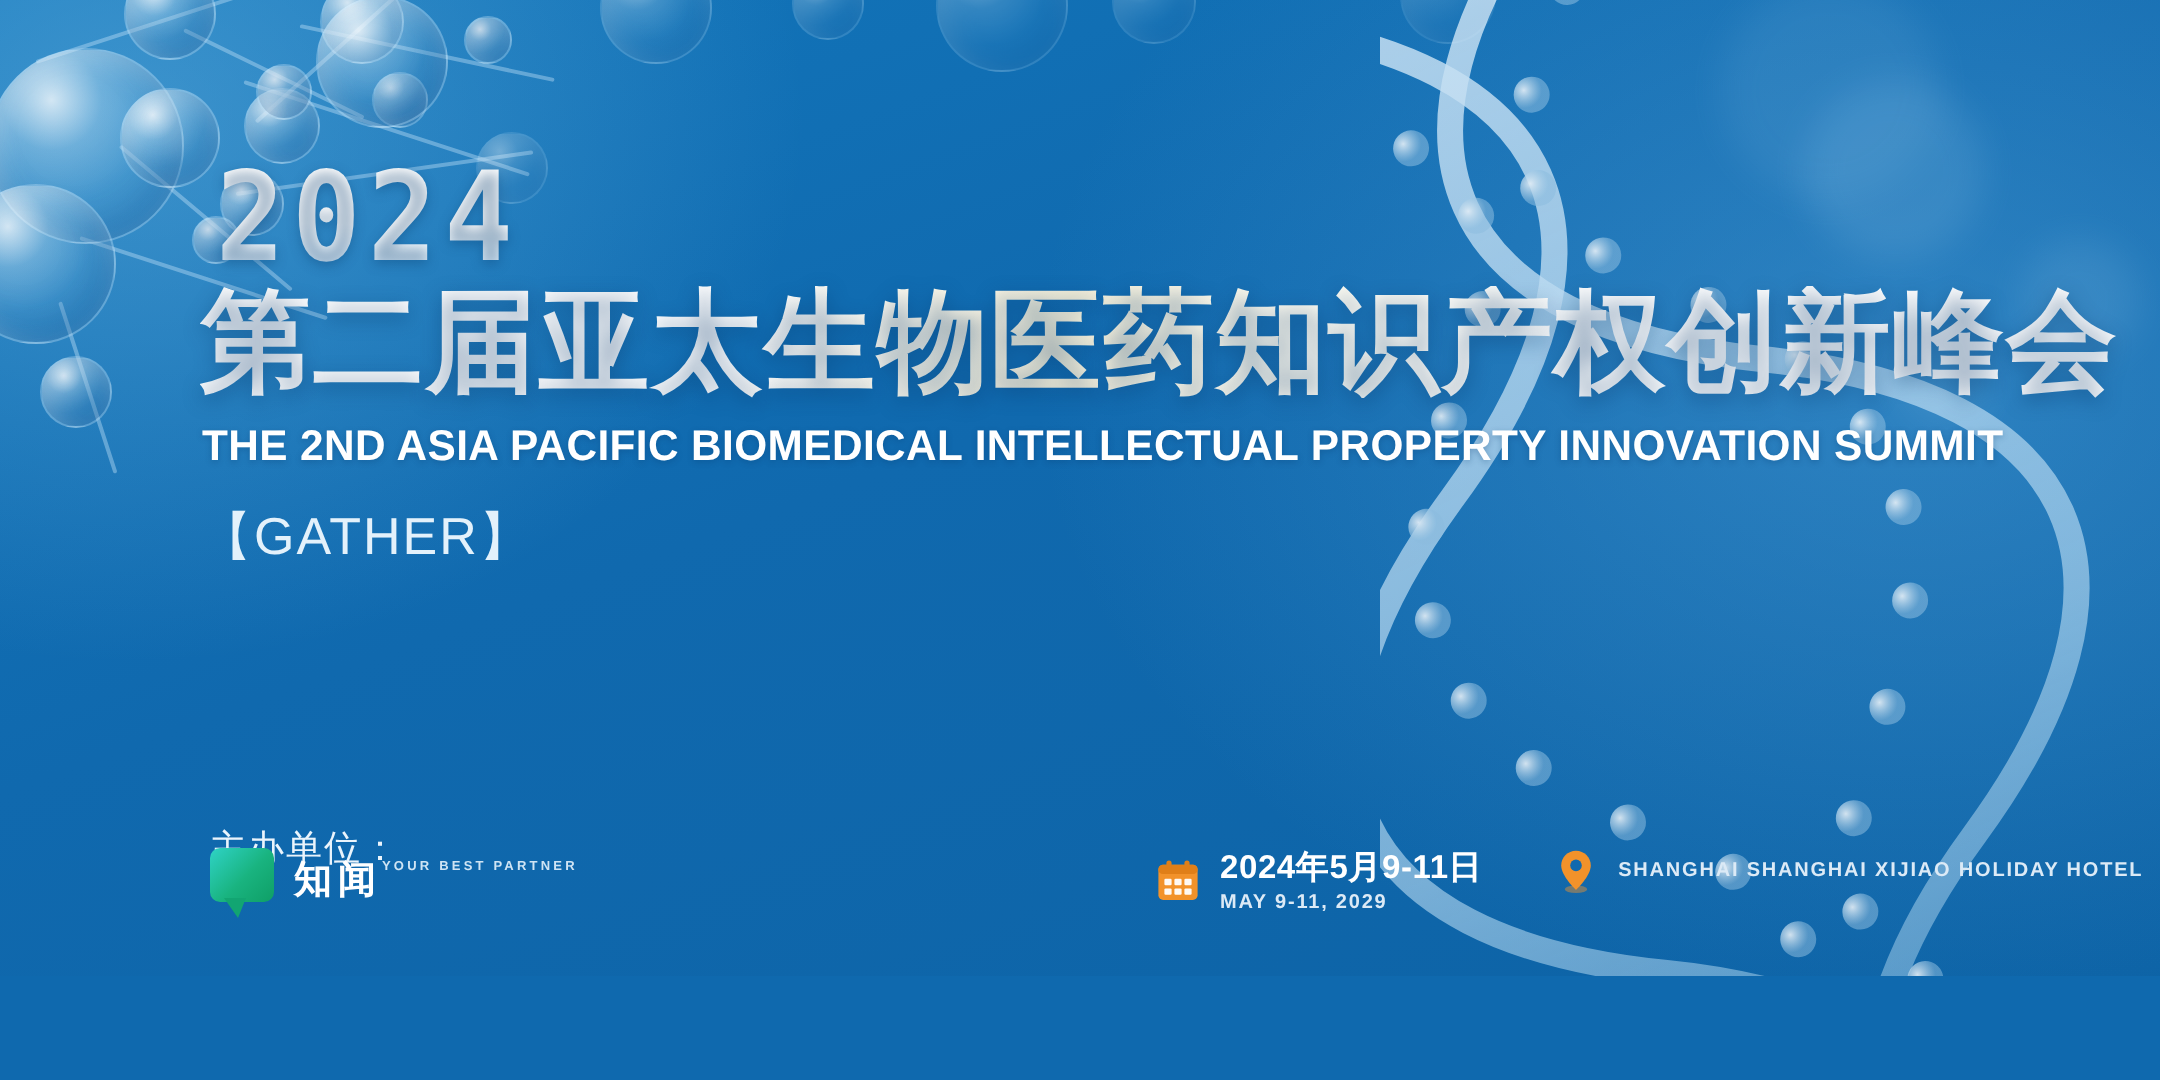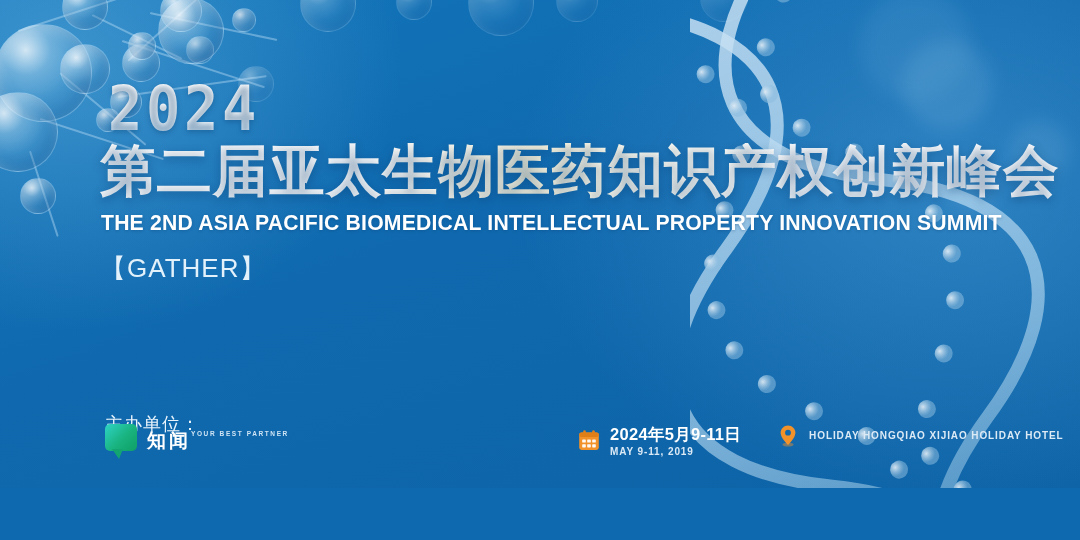--- a/index.html
+++ b/index.html
@@ -275,33 +275,33 @@
               <rect x="9.2" y="10.4" width="3.6" height="3.2" rx="0.6"></rect>
               <rect x="14.2" y="10.4" width="3.6" height="3.2" rx="0.6"></rect>
               <rect x="4.2" y="15.2" width="3.6" height="3.2" rx="0.6"></rect>
               <rect x="9.2" y="15.2" width="3.6" height="3.2" rx="0.6"></rect>
               <rect x="14.2" y="15.2" width="3.6" height="3.2" rx="0.6"></rect>
             </g>
           </svg>
         </div>
         <div class="info-txt">
           <div class="info-main">2024年5月9-11日</div>
-          <div class="info-sub">MAY 9-11, 2019</div>
+          <div class="info-sub">MAY 9-11, 2029</div>
         </div>
       </div>
 
       <div class="info">
         <div class="ico">
           <svg width="22" height="24" viewBox="0 0 22 24" xmlns="http://www.w3.org/2000/svg">
             <ellipse cx="11" cy="20.6" rx="5.6" ry="1.9" fill="#F2922A" opacity="0.45"></ellipse>
             <path d="M11 1.4 C6.9 1.4 3.6 4.7 3.6 8.8 C3.6 14.1 11 21 11 21 C11 21 18.4 14.1 18.4 8.8 C18.4 4.7 15.1 1.4 11 1.4 Z" fill="#F2922A"></path>
             <circle cx="11" cy="8.7" r="2.9" fill="#1069AE"></circle>
           </svg>
         </div>
         <div class="info-txt">
-          <div class="info-sub">HOLIDAY HONGQIAO XIJIAO HOLIDAY HOTEL</div>
+          <div class="info-sub">SHANGHAI SHANGHAI XIJIAO HOLIDAY HOTEL</div>
         </div>
       </div>
 
     </div>
 
   </div>
 </div>
 
 </body></html>

